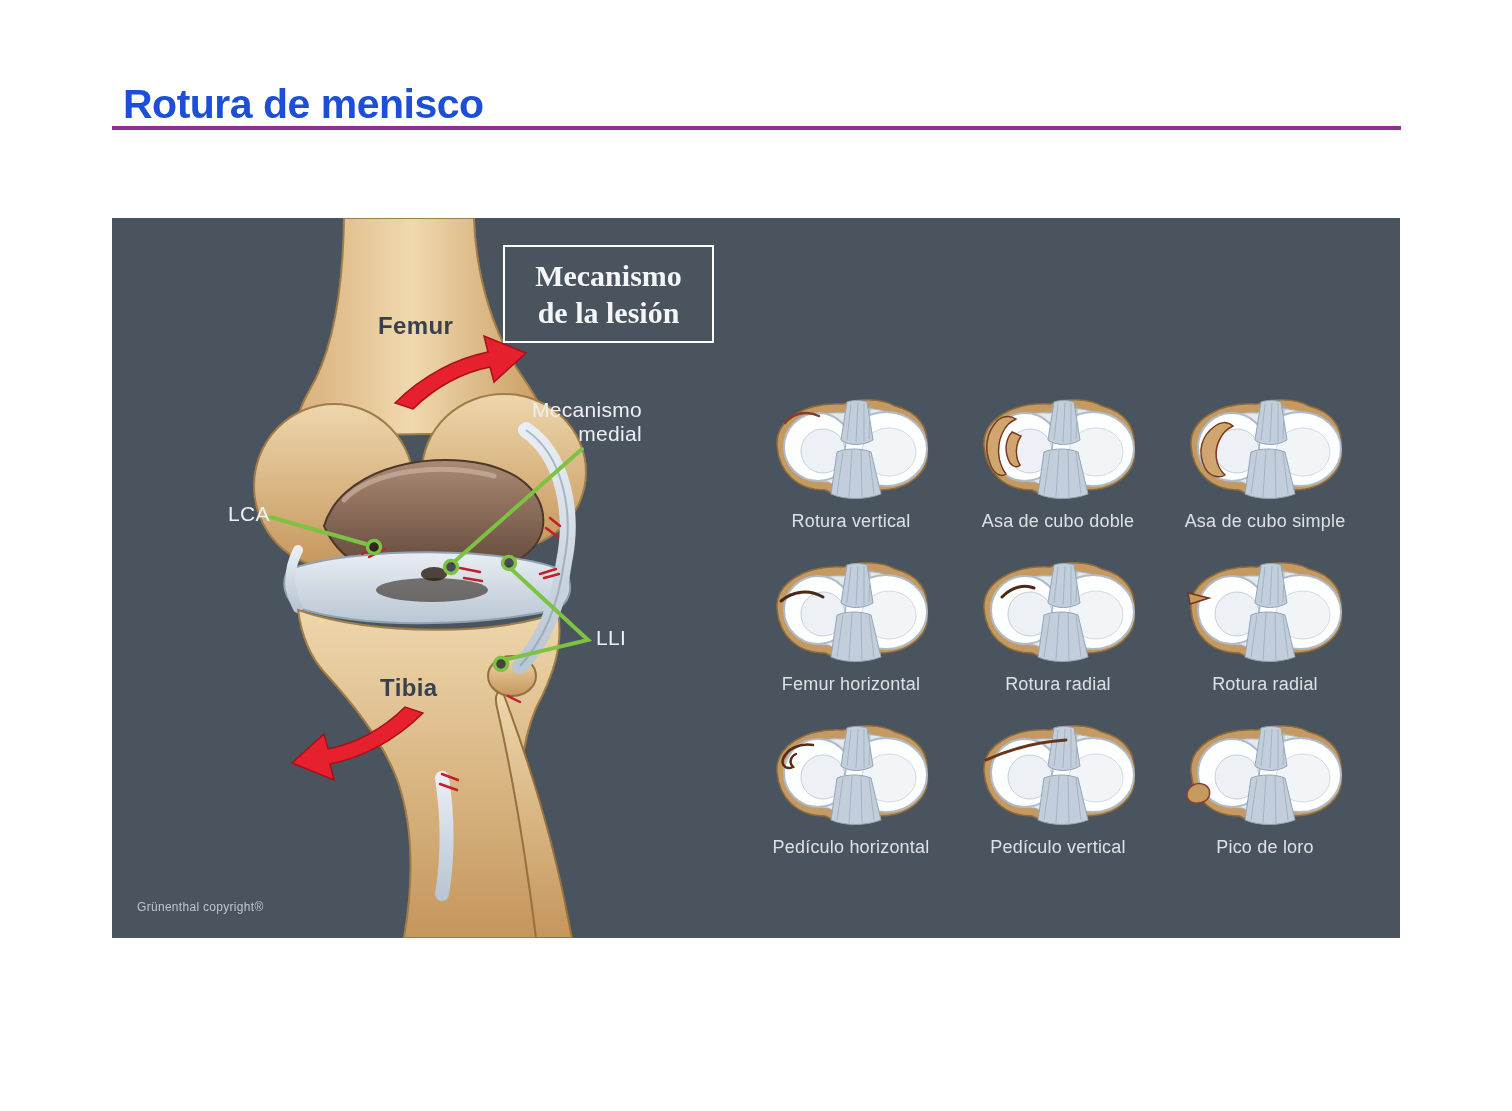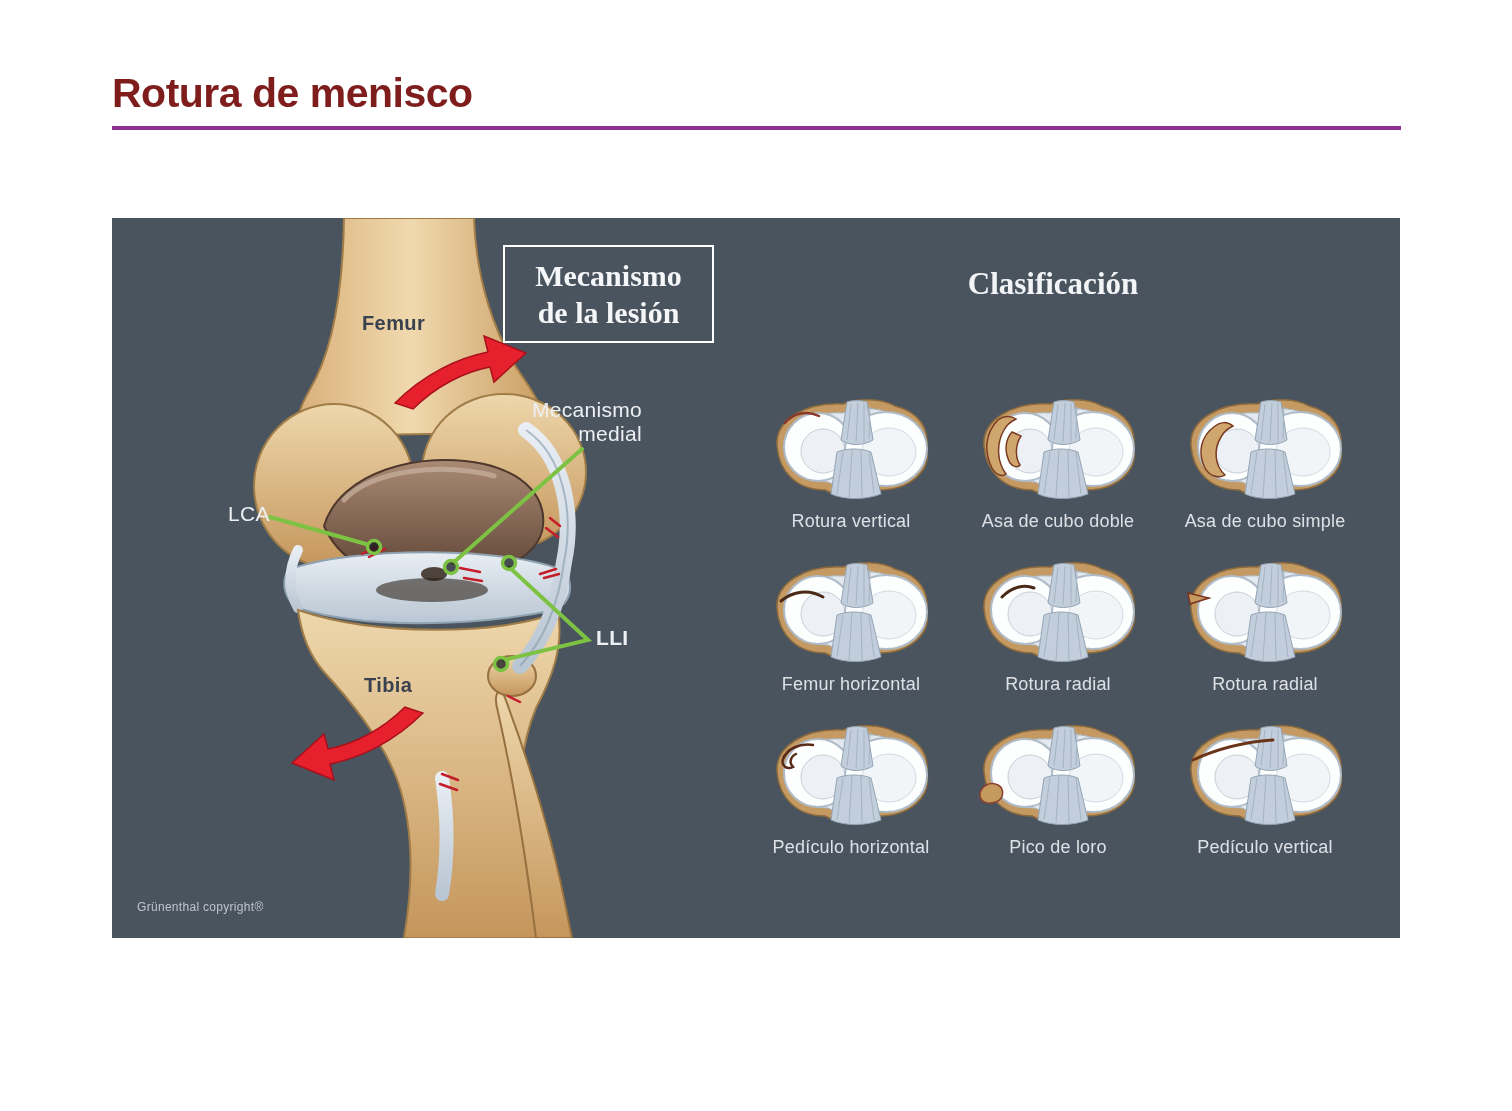--- a/index.html
+++ b/index.html
@@ -1,40 +1,40 @@
 <!DOCTYPE html>
 <html><head>
 <meta charset="utf-8">
 <style>
   html,body{margin:0;padding:0;}
   body{
     width:1512px;height:1111px;position:relative;background:#ffffff;
     font-family:"Liberation Sans",sans-serif;overflow:hidden;
   }
   .page-title{
-    position:absolute;left:112px;top:70px;margin:0;
-    font-size:41px;font-weight:700;color:#7f1d1d;letter-spacing:-0.5px;
+    position:absolute;left:112px;top:70px;margin:11px;
+    font-size:41px;font-weight:700;color:#1d4ed8;letter-spacing:-0.5px;
   }
   .title-rule{
     position:absolute;left:112px;top:126px;width:1289px;height:4px;
     background:#8D3090;
   }
   .panel{
     position:absolute;left:112px;top:218px;width:1288px;height:720px;
     background:#4A545F;overflow:hidden;
   }
   .knee-svg{position:absolute;left:0;top:0;width:620px;height:720px;}
   .leader-svg{position:absolute;left:0;top:0;width:1288px;height:720px;pointer-events:none;}
-  .bone-label{position:absolute;font-size:20px;font-weight:700;color:#39414E;letter-spacing:.4px;}
+  .bone-label{position:absolute;font-size:24px;font-weight:700;color:#39414E;letter-spacing:.4px;margin-left:16px;}
   .femur-label{left:250px;top:94px;}
   .tibia-label{left:252px;top:456px;}
   .thin-label{position:absolute;font-size:21px;font-weight:400;color:#EDF0F3;letter-spacing:.3px;text-align:center;}
   .lca-label{left:116px;top:284px;}
   .mm-label{left:380px;top:180px;width:150px;text-align:right;line-height:1.15;}
-  .lli-label{left:484px;top:408px;font-weight:bold;}
+  .lli-label{left:484px;top:408px;}
   .mech-box{
     position:absolute;left:391px;top:27px;width:211px;height:98px;
     border:2.5px solid #ffffff;box-sizing:border-box;
     display:flex;flex-direction:column;justify-content:center;align-items:center;
     font-family:"Liberation Serif",serif;font-weight:700;font-size:30px;
     color:#F4F6F8;line-height:1.25;text-align:center;
   }
   .class-title{
     position:absolute;left:621px;top:46px;width:640px;text-align:center;
     font-family:"Liberation Serif",serif;font-weight:700;font-size:31px;
@@ -150,21 +150,20 @@
     <span>medial</span>
   </div>
   <div class="thin-label lli-label">LLI</div>
 
   <div class="mech-box">
     <span>Mecanismo</span>
     <span>de la lesión</span>
   </div>
 
   <div class="class-title">
-    <span>Clasificación</span>
   </div>
 
   <div class="grid">
   <figure class="tile">
     <svg class="tile-svg" viewBox="0 0 180 115">
 
       <path d="M16,56 C14,30 44,12 82,14 C96,8 120,8 134,16 C158,22 168,38 166,58 C170,82 148,100 118,100 C102,108 78,108 64,100 C36,100 18,82 16,56 Z" fill="#C59A62" stroke="#8A6A3E" stroke-width="1.5"></path>
       <path d="M26,56 C25,36 48,21 82,23 C95,17 117,17 130,24 C150,29 158,42 157,58 C160,78 142,92 116,92 C101,99 80,99 67,92 C42,92 27,76 26,56 Z" fill="#E3E9EF" stroke="#A8B5C2" stroke-width="1"></path>
 
       <ellipse cx="93" cy="56" rx="20" ry="9" fill="#2B1D10" opacity="0.8"></ellipse>
@@ -357,46 +356,46 @@
       <ellipse cx="125" cy="59" rx="41" ry="37" fill="#FDFEFE" stroke="#AEBBC8" stroke-width="2"></ellipse>
       <ellipse cx="128" cy="62" rx="27" ry="24" fill="#F2F5F8" stroke="#D2DAE1" stroke-width="1"></ellipse>
 
       <g>
         <path d="M86,12 C92,10 100,10 106,12 L112,50 C102,56 88,56 80,50 Z" fill="#C2CEDB" stroke="#93A5B5" stroke-width="1"></path>
         <path d="M90,14 L86,50 M97,13 L95,52 M103,13 L103,52 M109,16 L108,49" stroke="#A4B4C2" stroke-width="1" fill="none"></path>
         <path d="M76,62 C86,58 100,58 110,62 L120,104 C104,110 84,110 70,104 Z" fill="#C2CEDB" stroke="#93A5B5" stroke-width="1"></path>
         <path d="M82,62 L76,104 M91,60 L88,107 M100,60 L101,107 M108,62 L113,104" stroke="#A4B4C2" stroke-width="1" fill="none"></path>
       </g>
 
+      <path class="tear" d="M18,44 C40,34 68,26 98,24" fill="none" stroke="#6A3418" stroke-width="3" stroke-linecap="round"></path>
+    </svg>
+    <figcaption class="tile-label">Pedículo vertical</figcaption>
+  </figure>
+
+  <figure class="tile">
+    <svg class="tile-svg" viewBox="0 0 180 115">
+
+      <path d="M16,56 C14,30 44,12 82,14 C96,8 120,8 134,16 C158,22 168,38 166,58 C170,82 148,100 118,100 C102,108 78,108 64,100 C36,100 18,82 16,56 Z" fill="#C59A62" stroke="#8A6A3E" stroke-width="1.5"></path>
+      <path d="M26,56 C25,36 48,21 82,23 C95,17 117,17 130,24 C150,29 158,42 157,58 C160,78 142,92 116,92 C101,99 80,99 67,92 C42,92 27,76 26,56 Z" fill="#E3E9EF" stroke="#A8B5C2" stroke-width="1"></path>
+
+      <ellipse cx="93" cy="56" rx="20" ry="9" fill="#2B1D10" opacity="0.8"></ellipse>
+
+      <circle cx="57" cy="57" r="34" fill="#FDFEFE" stroke="#AEBBC8" stroke-width="2"></circle>
+      <circle cx="62" cy="61" r="22" fill="#EDF1F5" stroke="#C5CFD8" stroke-width="1"></circle>
+
+      <ellipse cx="125" cy="59" rx="41" ry="37" fill="#FDFEFE" stroke="#AEBBC8" stroke-width="2"></ellipse>
+      <ellipse cx="128" cy="62" rx="27" ry="24" fill="#F2F5F8" stroke="#D2DAE1" stroke-width="1"></ellipse>
+
+      <g>
+        <path d="M86,12 C92,10 100,10 106,12 L112,50 C102,56 88,56 80,50 Z" fill="#C2CEDB" stroke="#93A5B5" stroke-width="1"></path>
+        <path d="M90,14 L86,50 M97,13 L95,52 M103,13 L103,52 M109,16 L108,49" stroke="#A4B4C2" stroke-width="1" fill="none"></path>
+        <path d="M76,62 C86,58 100,58 110,62 L120,104 C104,110 84,110 70,104 Z" fill="#C2CEDB" stroke="#93A5B5" stroke-width="1"></path>
+        <path d="M82,62 L76,104 M91,60 L88,107 M100,60 L101,107 M108,62 L113,104" stroke="#A4B4C2" stroke-width="1" fill="none"></path>
+      </g>
+
       <path class="tear" d="M12,78 C13,70 22,65 30,69 C37,73 36,83 28,86 C20,89 11,86 12,78 Z" fill="#C49A5E" stroke="#8A4030" stroke-width="1.5" stroke-linecap="round"></path>
     </svg>
     <figcaption class="tile-label">Pico de loro</figcaption>
-  </figure>
-
-  <figure class="tile">
-    <svg class="tile-svg" viewBox="0 0 180 115">
-
-      <path d="M16,56 C14,30 44,12 82,14 C96,8 120,8 134,16 C158,22 168,38 166,58 C170,82 148,100 118,100 C102,108 78,108 64,100 C36,100 18,82 16,56 Z" fill="#C59A62" stroke="#8A6A3E" stroke-width="1.5"></path>
-      <path d="M26,56 C25,36 48,21 82,23 C95,17 117,17 130,24 C150,29 158,42 157,58 C160,78 142,92 116,92 C101,99 80,99 67,92 C42,92 27,76 26,56 Z" fill="#E3E9EF" stroke="#A8B5C2" stroke-width="1"></path>
-
-      <ellipse cx="93" cy="56" rx="20" ry="9" fill="#2B1D10" opacity="0.8"></ellipse>
-
-      <circle cx="57" cy="57" r="34" fill="#FDFEFE" stroke="#AEBBC8" stroke-width="2"></circle>
-      <circle cx="62" cy="61" r="22" fill="#EDF1F5" stroke="#C5CFD8" stroke-width="1"></circle>
-
-      <ellipse cx="125" cy="59" rx="41" ry="37" fill="#FDFEFE" stroke="#AEBBC8" stroke-width="2"></ellipse>
-      <ellipse cx="128" cy="62" rx="27" ry="24" fill="#F2F5F8" stroke="#D2DAE1" stroke-width="1"></ellipse>
-
-      <g>
-        <path d="M86,12 C92,10 100,10 106,12 L112,50 C102,56 88,56 80,50 Z" fill="#C2CEDB" stroke="#93A5B5" stroke-width="1"></path>
-        <path d="M90,14 L86,50 M97,13 L95,52 M103,13 L103,52 M109,16 L108,49" stroke="#A4B4C2" stroke-width="1" fill="none"></path>
-        <path d="M76,62 C86,58 100,58 110,62 L120,104 C104,110 84,110 70,104 Z" fill="#C2CEDB" stroke="#93A5B5" stroke-width="1"></path>
-        <path d="M82,62 L76,104 M91,60 L88,107 M100,60 L101,107 M108,62 L113,104" stroke="#A4B4C2" stroke-width="1" fill="none"></path>
-      </g>
-
-      <path class="tear" d="M18,44 C40,34 68,26 98,24" fill="none" stroke="#6A3418" stroke-width="3" stroke-linecap="round"></path>
-    </svg>
-    <figcaption class="tile-label">Pedículo vertical</figcaption>
   </figure>
 </div>
 
   <div class="copyright">Grünenthal copyright®</div>
 </div>
 
 </body></html>

